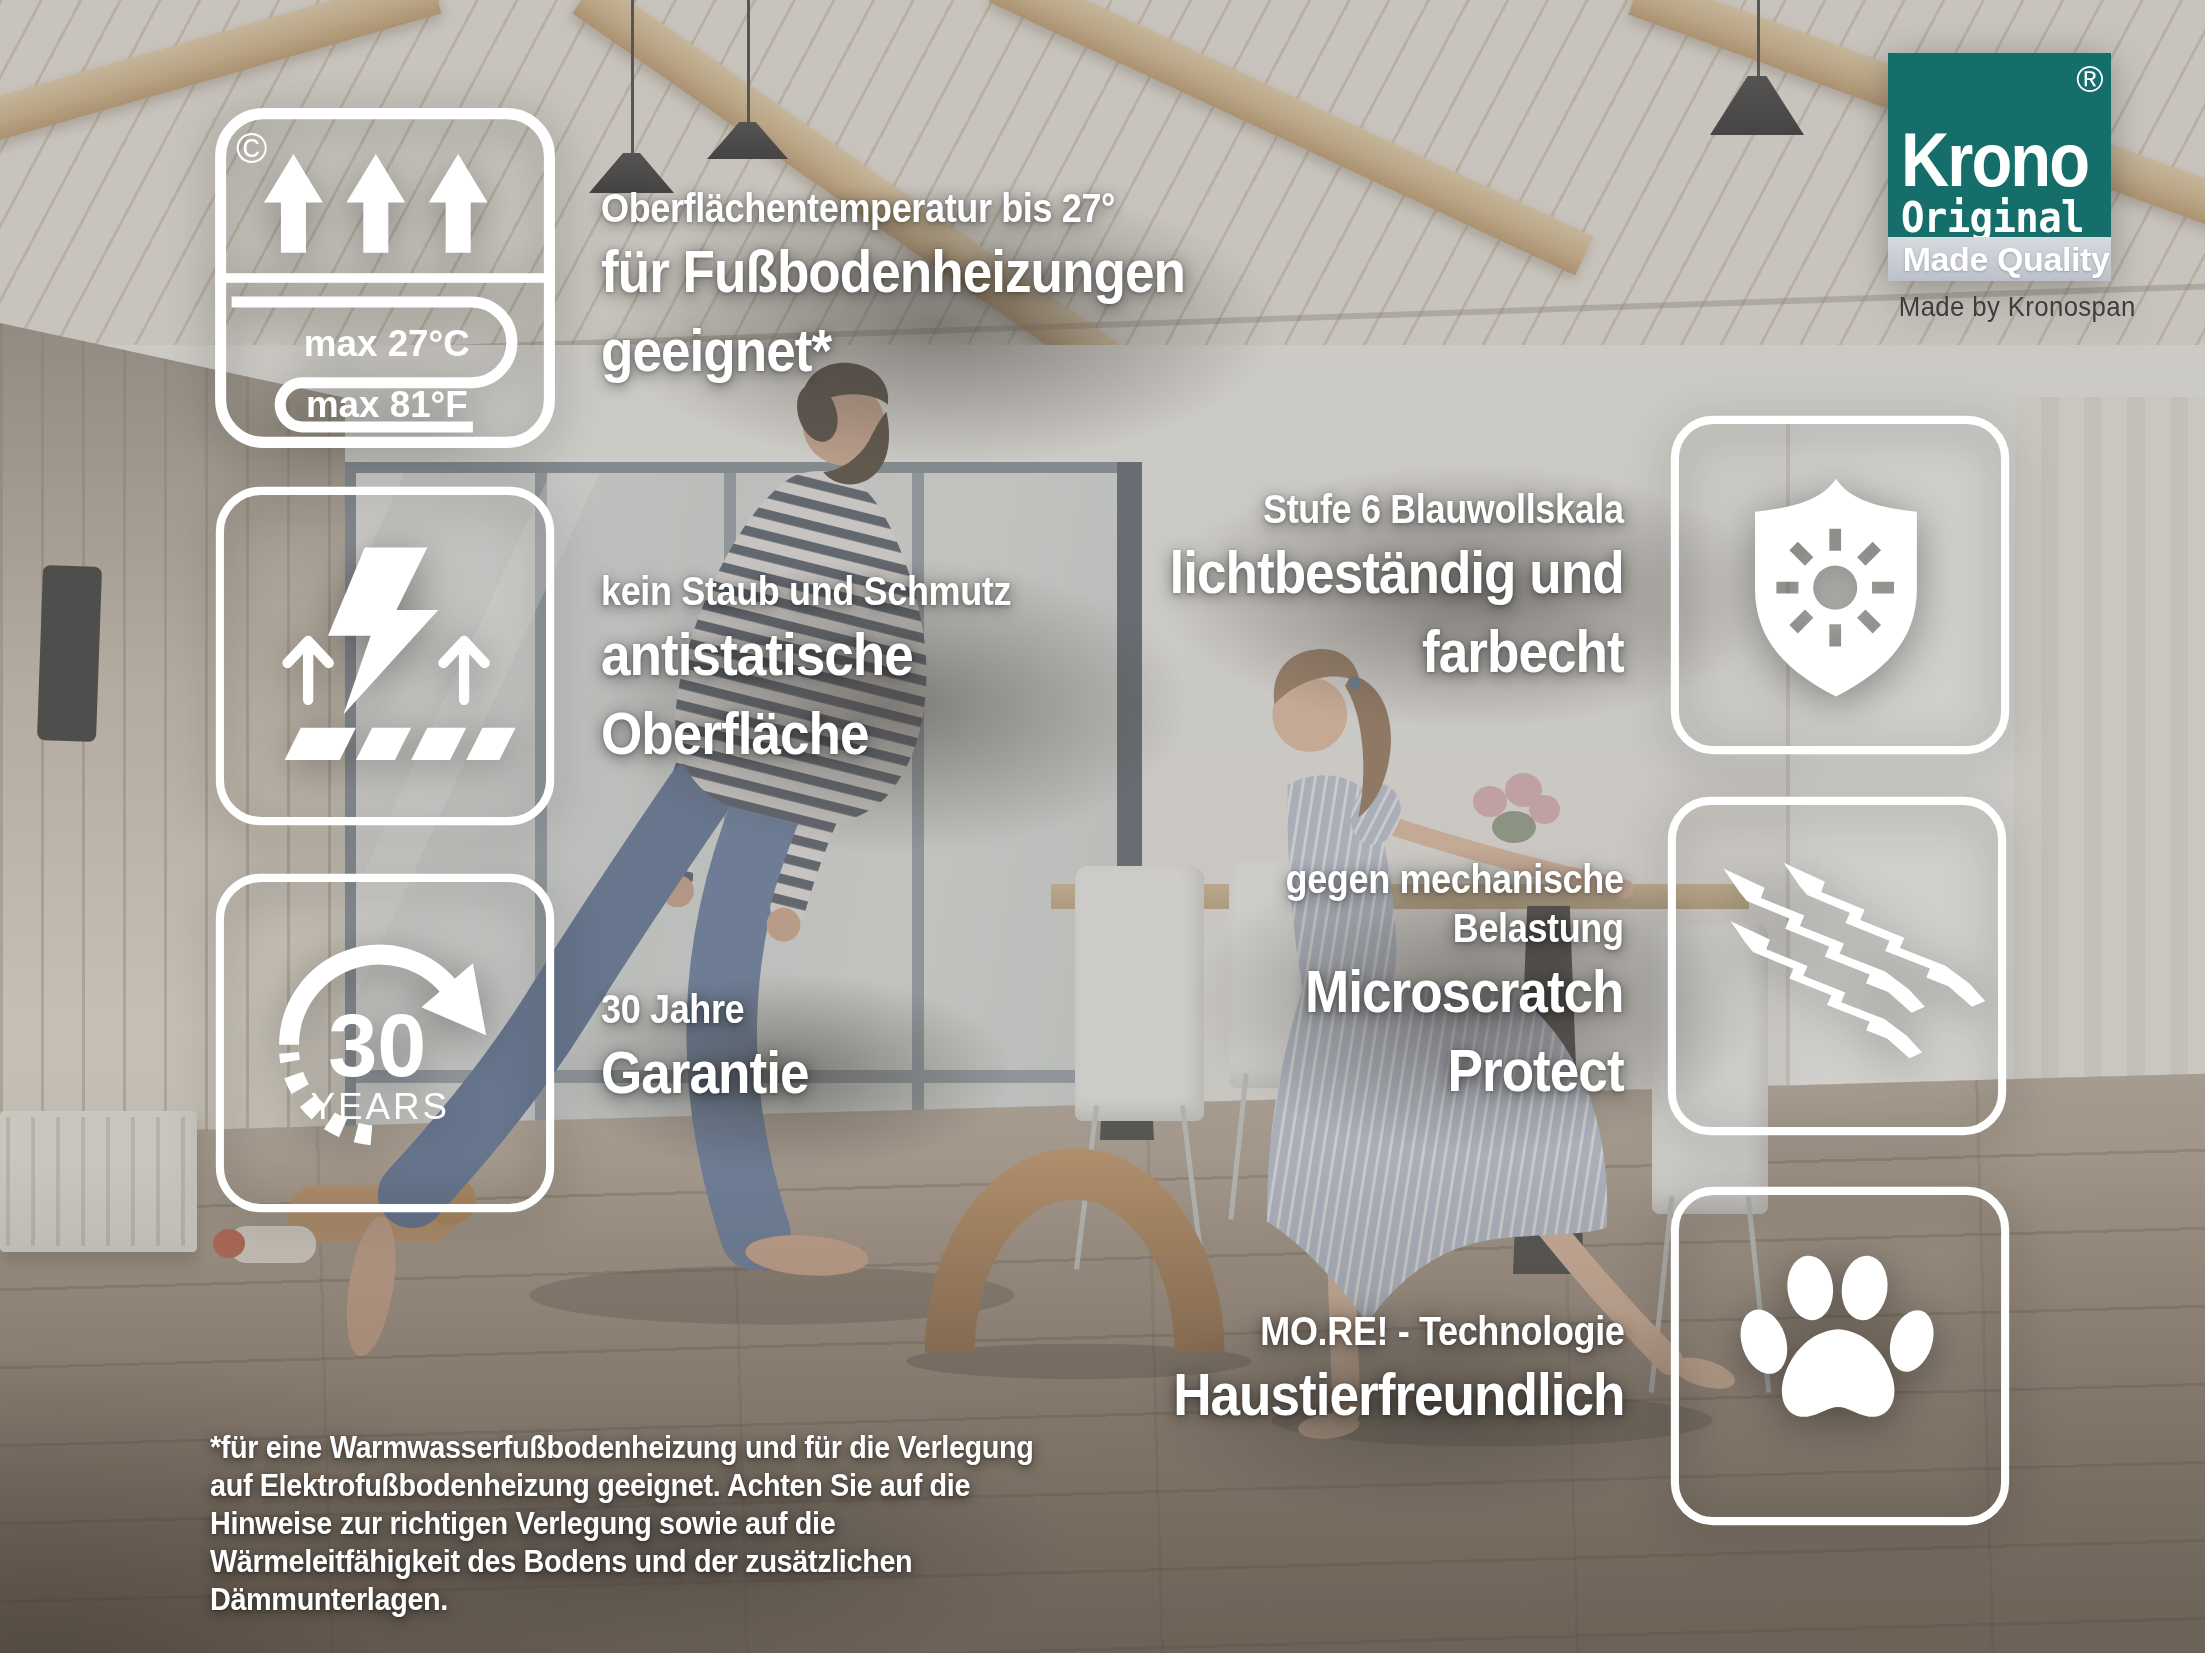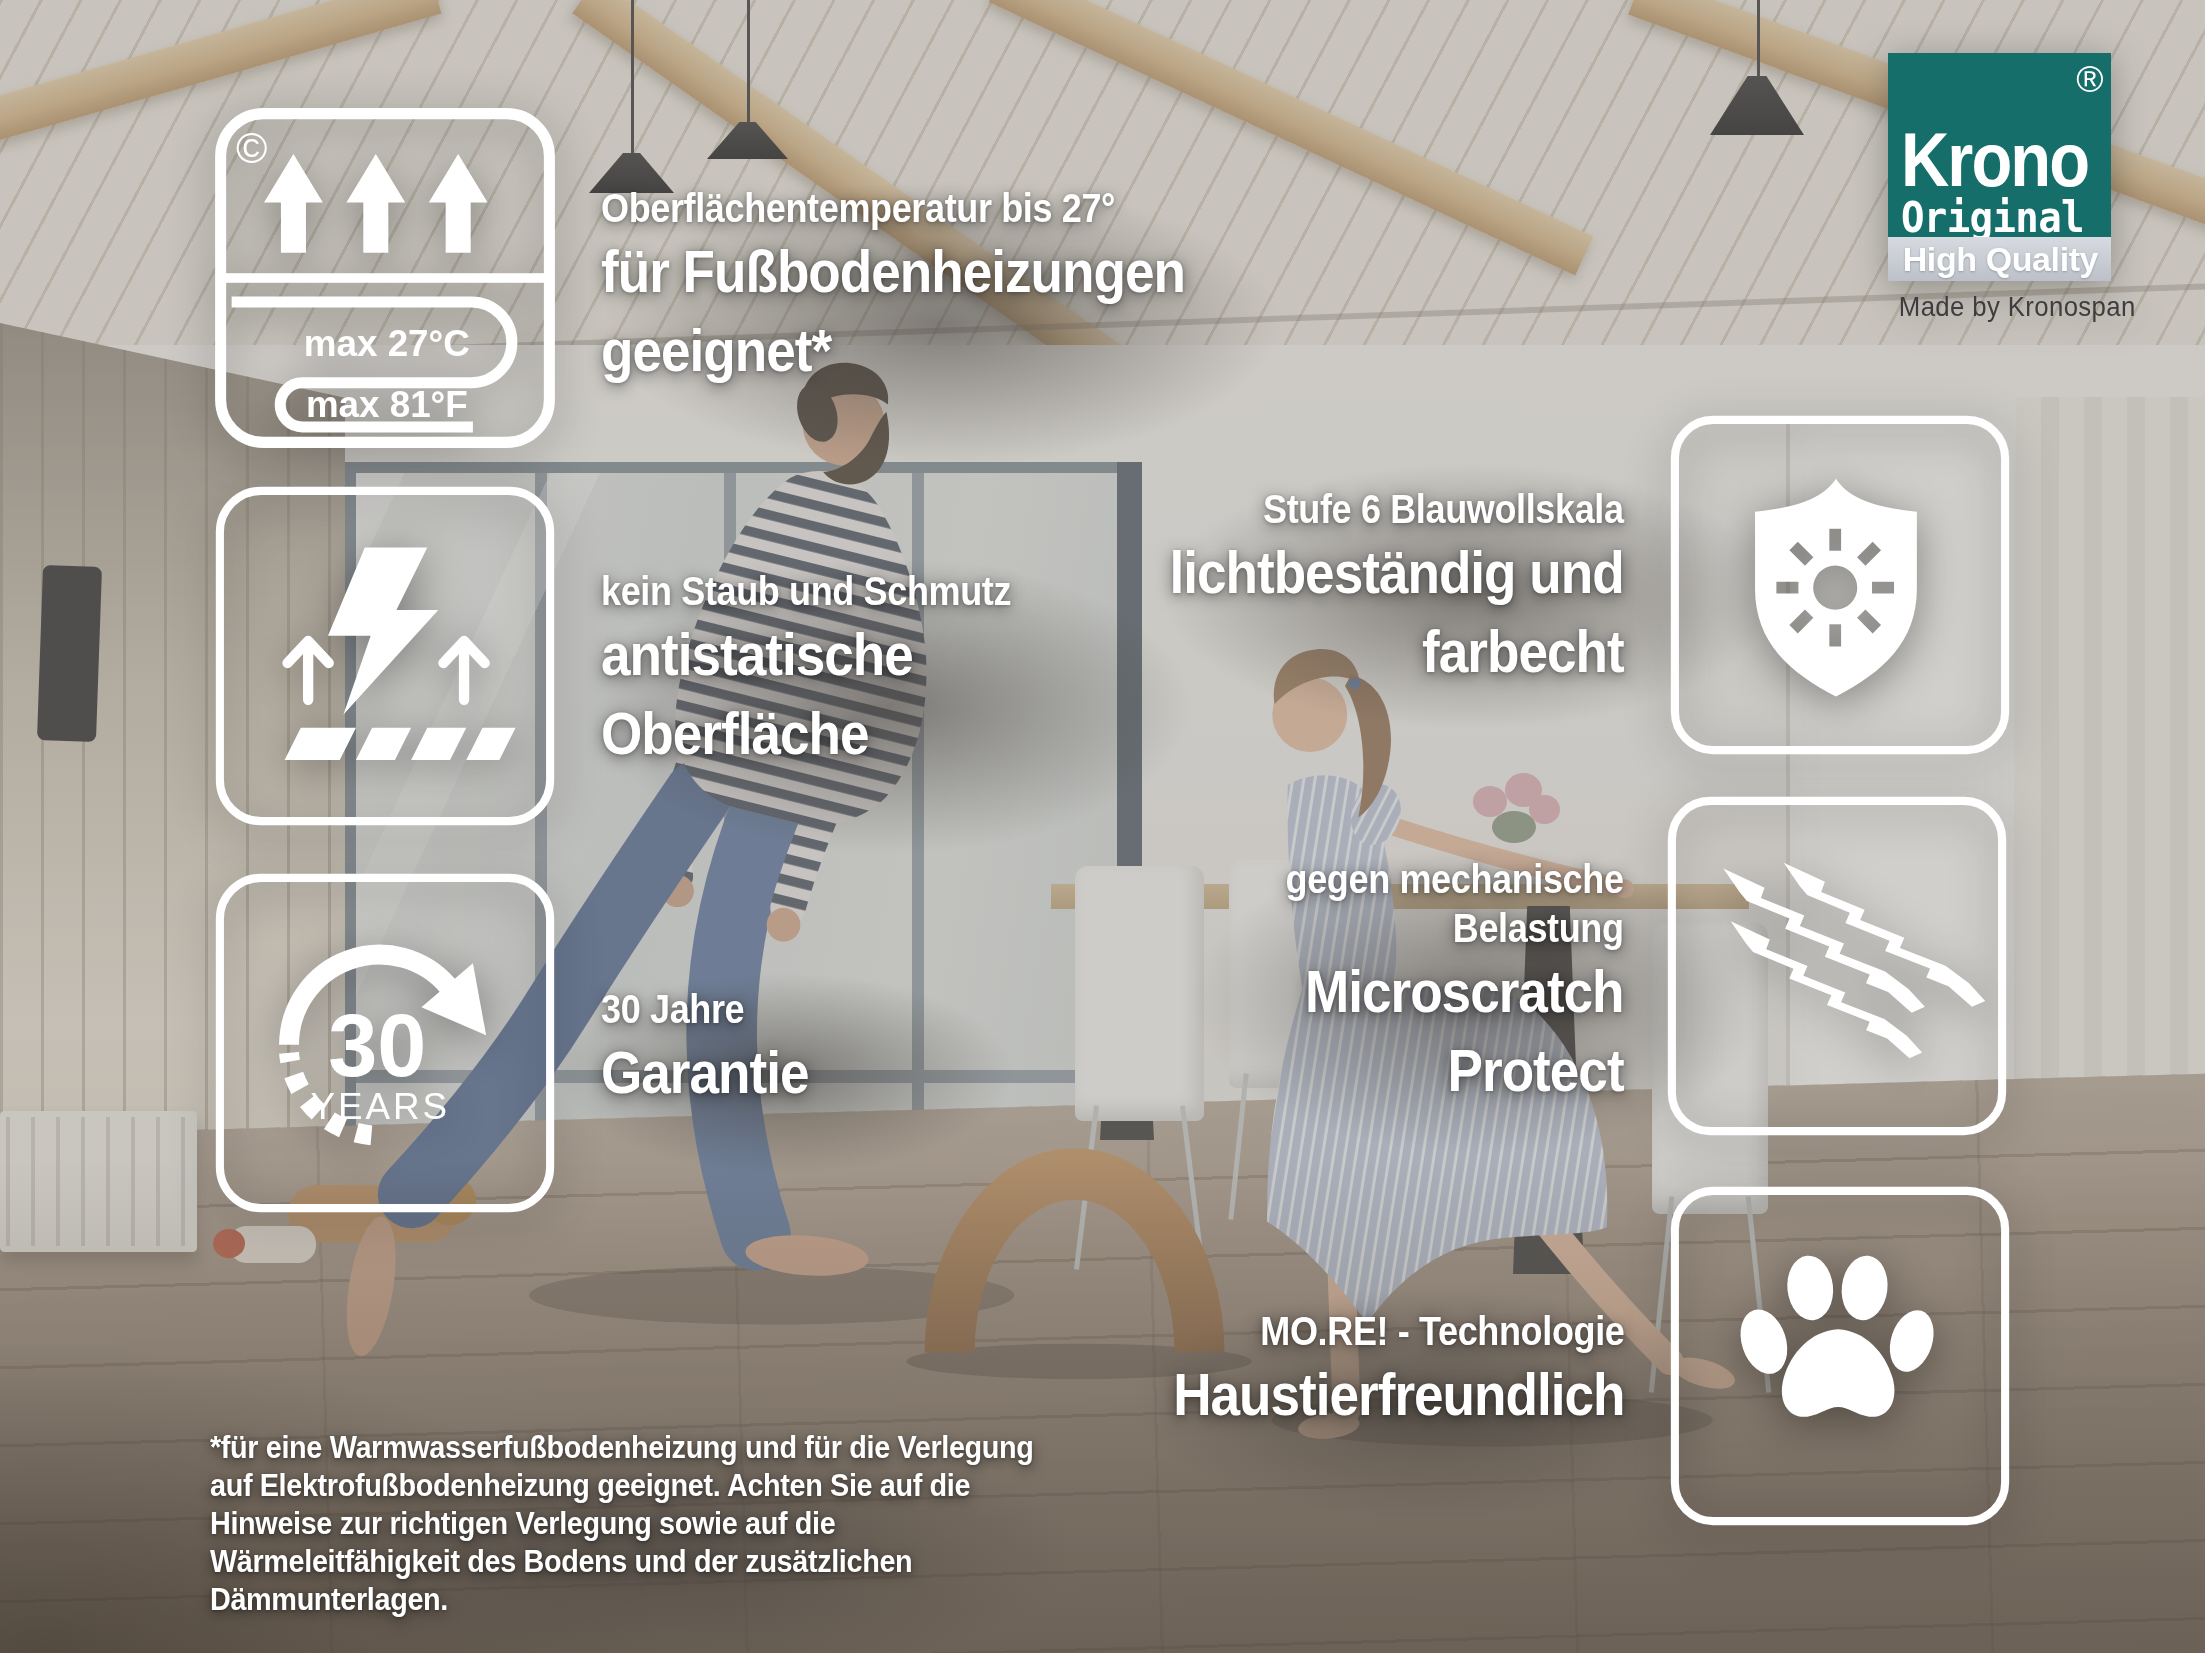--- a/index.html
+++ b/index.html
@@ -375,19 +375,19 @@
     <div>Dämmunterlagen.</div>
   </div>
 
   <div class="logo">
     <div class="logo-square" style="background:#156e6a;">
       <div class="logo-reg">®</div>
       <div class="logo-krono">Krono</div>
       <div class="logo-original">Original</div>
     </div>
     <div class="logo-band">
-      <span>High Quality</span>
+      <span>Made Quality</span>
     </div>
     <div class="logo-tagline">Made by Kronospan</div>
   </div>
 
 </div>
 
 
 </body></html>

